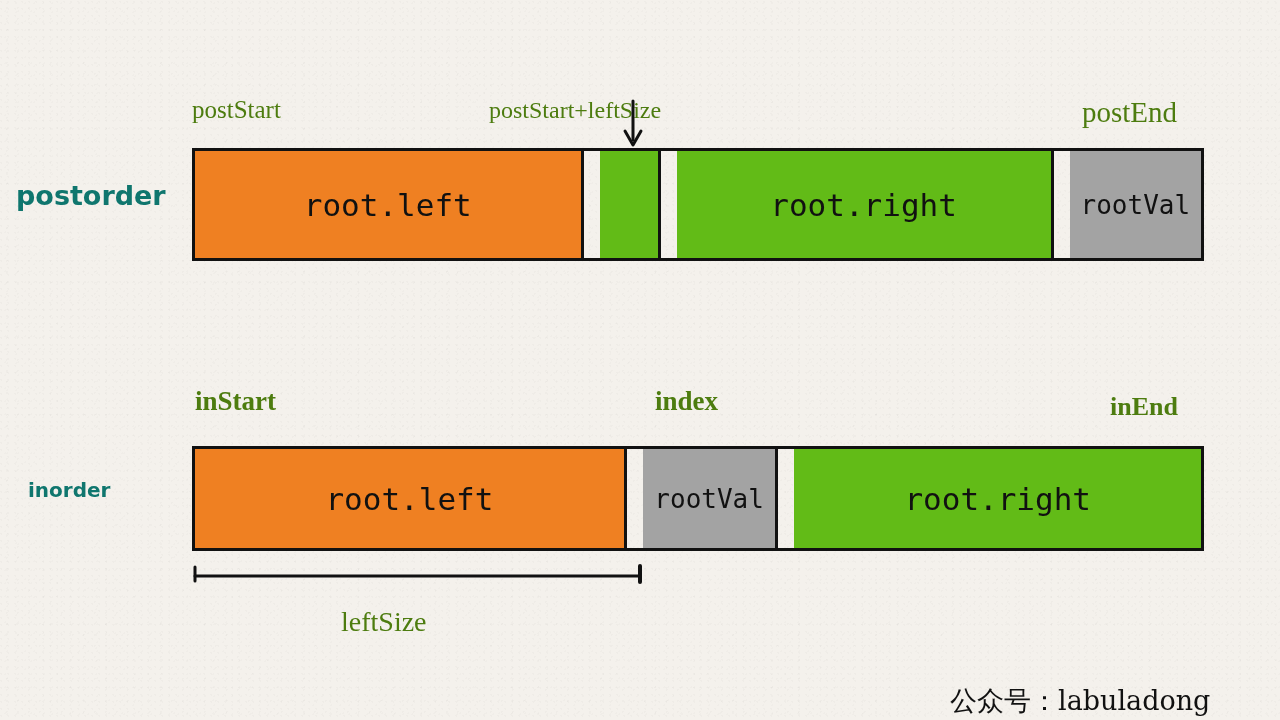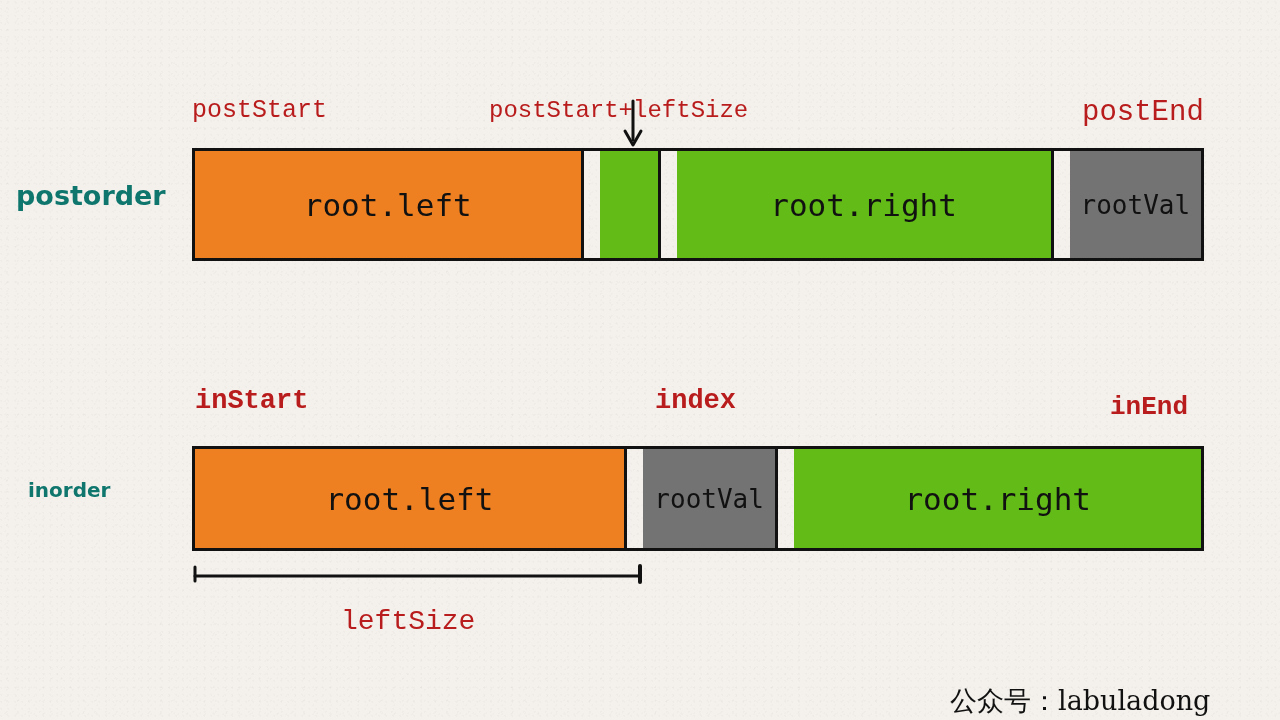--- a/index.html
+++ b/index.html
@@ -23,36 +23,36 @@
   }
   .abs{position:absolute;}
 
   .row-label{
     font-family:"DejaVu Sans", sans-serif;
     font-weight:700;
     color:#0f766e;
     white-space:nowrap;
   }
   .marker{
-    font-family:Liberation Mono, monospace;
-    color:#b91c1c;
+    font-family:Liberation Serif, serif;
+    color:#4d7c0f;
     white-space:nowrap;
   }
   .bar{
     box-sizing:border-box;
     border:3px solid #111;
     display:flex;align-items:center;justify-content:center;
     color:#111;
     white-space:nowrap;
     font-family:"DejaVu Sans Mono", monospace;
     gap:16px;
   }
   .seg-orange{background:#ef8022;}
   .seg-green{background:#62bb17;}
-  .seg-blue{background:#737373;}
+  .seg-blue{background:#a3a3a3;}
   .seg{
     box-sizing:border-box;
     display:flex;align-items:center;justify-content:center;
     color:#111;
     white-space:nowrap;
     font-family:"DejaVu Sans Mono", monospace;
     border-right:3px solid #111;
     height:100%;
   }
   .seg:last-child{border-right:none;}

